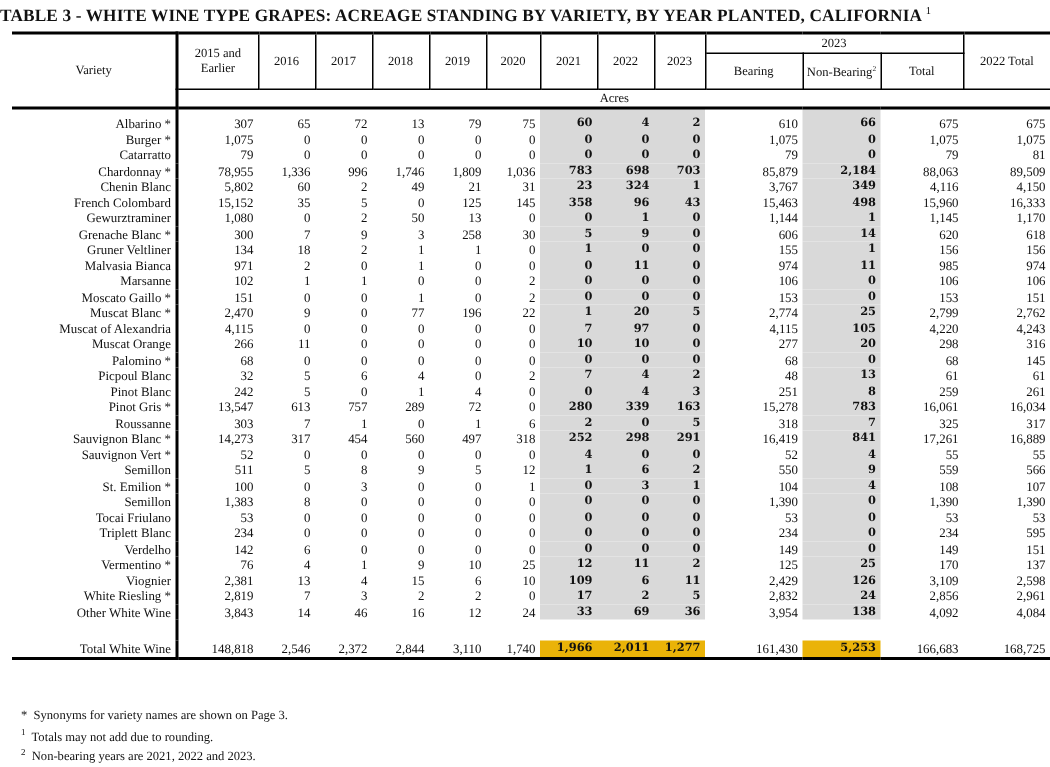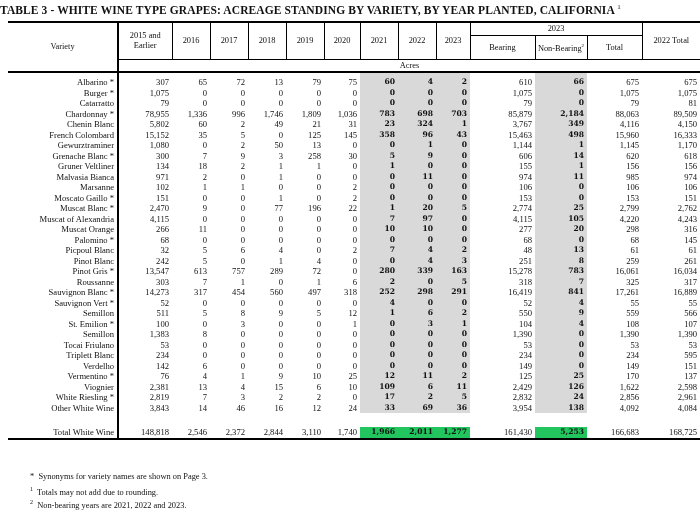--- a/index.html
+++ b/index.html
@@ -26,22 +26,22 @@
   th.t22 { border-right:none; }
   tr.acres th { border-top:1px solid #000; border-bottom:2px solid #000; height:11px; }
   tr.acres th.acres-cell { border-right:none; }
   td { padding:0 3px 0 0; height:10.5px; line-height:10.5px; text-align:right; white-space:nowrap; }
   td.name { text-align:right; padding-left:4px; border-right:2px solid #000; }
   tr.first td { padding-top:4px; }
   td.shade { background:#d9d9d9; font-weight:bold; font-family:"DejaVu Serif",serif; font-size:7.6px; }
   tr.spacer td { height:14px; }
   tr.spacer td.shade { background:transparent; }
   tr.total td { border-bottom:2.5px solid #000; }
-  tr.total td.shade { background:#22c55e; }
-  .foot { position:absolute; left:30px; font-size:8.4px; line-height:11px; }
+  tr.total td.shade { background:#eab308; }
+  .foot { position:absolute; left:14px; font-size:8.4px; line-height:11px; }
   .foot sup { font-size:6px; }
   .f1 { top:471px; } .f2 { top:484px; } .f3 { top:497px; }
 </style>
 </head>
 <body>
 
 <div class="title"><span>TABLE 3 - WHITE WINE TYPE GRAPES:  ACREAGE STANDING BY VARIETY, BY YEAR PLANTED, CALIFORNIA</span> <sup>1</sup></div>
 
 <table>
   <colgroup>
@@ -555,21 +555,21 @@
         <td>13</td>
         <td>4</td>
         <td>15</td>
         <td>6</td>
         <td>10</td>
         <td class="shade">109</td>
         <td class="shade">6</td>
         <td class="shade">11</td>
         <td>2,429</td>
         <td class="shade">126</td>
-        <td>1,622</td>
+        <td>3,109</td>
         <td>2,598</td>
       </tr>
       <tr>
         <td class="name">White Riesling *</td>
         <td>2,819</td>
         <td>7</td>
         <td>3</td>
         <td>2</td>
         <td>2</td>
         <td>0</td>

